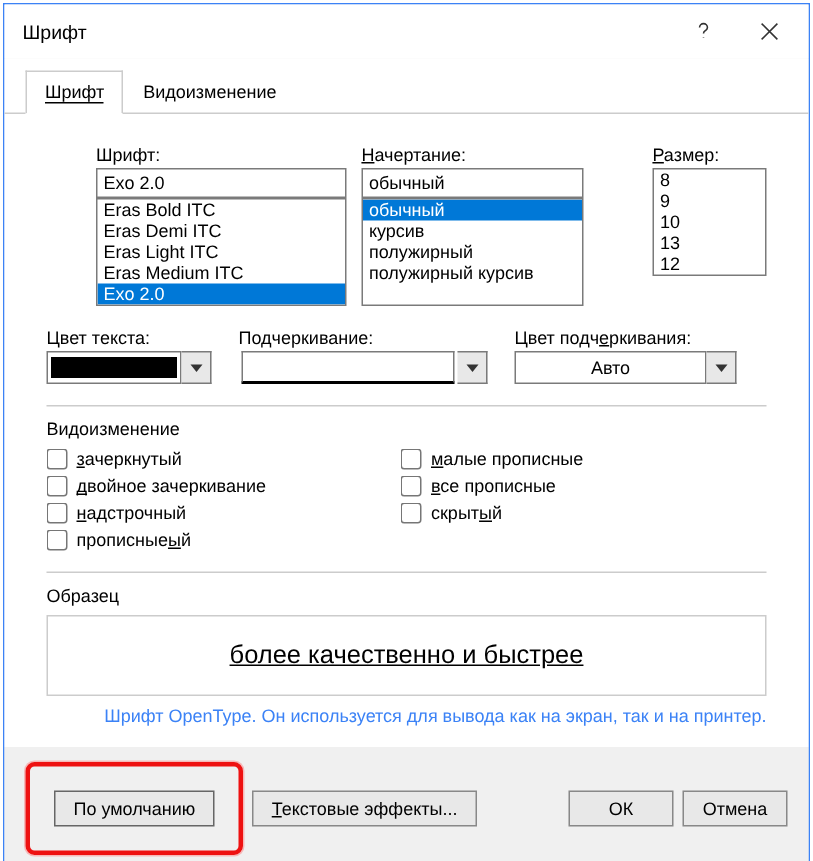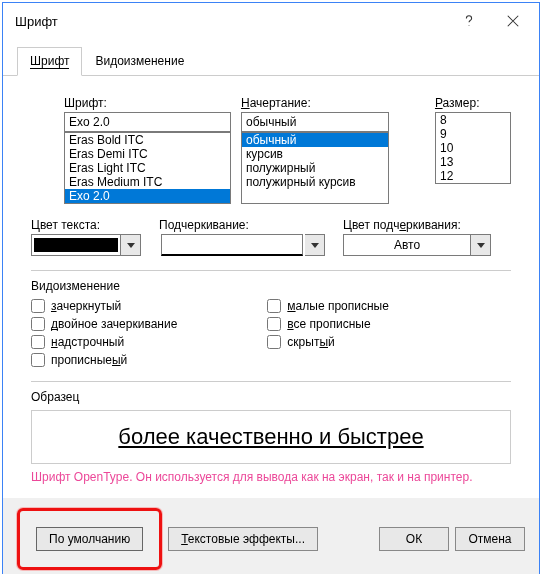--- a/index.html
+++ b/index.html
@@ -33,22 +33,22 @@
 .row2 .col:nth-child(1) { width: 110px; }
 .row2 .col:nth-child(2) { width: 166px; }
 .row2 .col:nth-child(3) { width: 148px; }
 hr { border: none; border-top: 1px solid #ccc; margin: 14px 0 8px; }
 .sect { margin-bottom: 6px; }
 .checks { display: flex; gap: 90px; margin-top: 6px; }
 .chcol { display: flex; flex-direction: column; gap: 4px; }
 .chk { display: flex; align-items: center; gap: 6px; }
 .chk input { width: 14px; height: 14px; }
 .preview { border: 1px solid #ccc; margin: 6px 0; height: 54px; display: flex; align-items: center; justify-content: center; }
-.preview .sample { font-size: 22px; text-decoration: underline; font-family: sans-serif; }
-.note { text-align: left; color: #ec4899; margin: 4px 0 2px; }
+.preview .sample { font-size: 17px; text-decoration: underline; font-family: sans-serif; }
+.note { text-align: right; color: #3b82f6; margin: 4px 0 2px; }
 .btnrow { display: flex; align-items: center; padding: 10px 14px; gap: 6px; background: #f0f0f0; }
 .btn { border: 1px solid #888; background: #e8e8e8; padding: 3px 12px; height: 24px; cursor: pointer; }
 .spacer { flex: 1; }
 .btn.ok { width: 70px; }
 .btn.cancel { width: 70px; }
 .highlight { border: 3px solid #e11; border-radius: 6px; padding: 16px; box-shadow: 0 0 0 1px rgba(255,100,100,.4); text-decoration: underline; }
 .highlight .btn { margin: 0; border: 1px solid #666; }
 .chev { width: 0; height: 0; border-left: 4px solid transparent; border-right: 4px solid transparent; border-top: 5px solid #333; }
 </style>
 </head>

